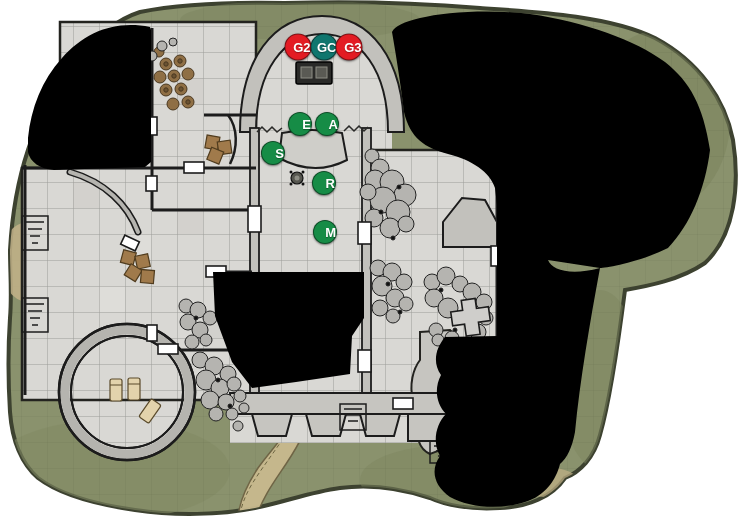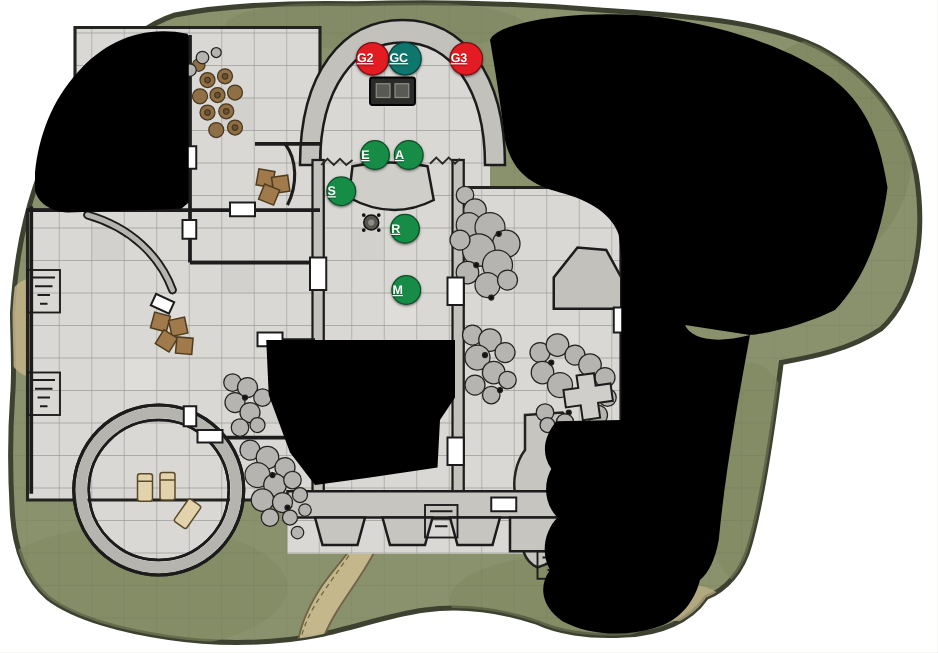--- a/index.html
+++ b/index.html
@@ -1,22 +1,22 @@
 <!DOCTYPE html>
 <html><head>
 <meta charset="utf-8">
 <style>
   html,body{margin:0;padding:0;background:#ffffff;}
   #stage{position:relative;width:750px;height:522px;background:#ffffff;overflow:hidden;
          font-family:"Liberation Sans", sans-serif;}
   #map-svg{position:absolute;left:0;top:0;}
-  .token{position:absolute;border-radius:50%;display:flex;align-items:center;justify-content:flex-start;
-         transform:translate(-50%,-50%);color:#ffffff;font-weight:bold;font-size:10px;
+  .token{position:absolute;border-radius:50%;display:flex;align-items:center;justify-content:flex-end;
+         transform:translate(-50%,-50%);color:#ffffff;font-weight:bold;font-size:13px;
          border:1px solid rgba(0,0,0,0.45);box-shadow:0 1px 2px rgba(0,0,0,0.5);
-         text-shadow:0 1px 1px rgba(0,0,0,0.35);cursor:pointer;user-select:none;text-decoration:underline;}
+         text-shadow:0 1px 1px rgba(0,0,0,0.35);cursor:pointer;user-select:none;}
 </style>
 </head>
 <body>
 
 <div id="stage">
 
 <svg id="map-svg" width="750" height="522" viewBox="0 0 750 522">
   <defs>
     <pattern id="grid" width="26" height="26" patternUnits="userSpaceOnUse" patternTransform="translate(21,0)">
       <path d="M26,0 L0,0 0,26" fill="none" stroke="#9b9b97" stroke-width="1"></path>
@@ -306,21 +306,21 @@
   </g>
 </svg>
 
 <div>
   <div class="token" style="left: 298px; top: 47px; width: 25px; height: 25px; background: rgb(227, 27, 35);">
         <span>G2</span>
       </div>
   <div class="token" style="left: 324px; top: 47px; width: 25px; height: 25px; background: #0f766e;">
         <span>GC</span>
       </div>
-  <div class="token" style="left: 349px; top: 47px; width: 25px; height: 25px; background: rgb(227, 27, 35); margin-left: 24px;">
+  <div class="token" style="left: 349px; top: 47px; width: 25px; height: 25px; background: rgb(227, 27, 35);">
         <span>G3</span>
       </div>
   <div class="token" style="left: 300px; top: 124px; width: 22px; height: 22px; background: rgb(22, 140, 70);">
         <span>E</span>
       </div>
   <div class="token" style="left: 327px; top: 124px; width: 22px; height: 22px; background: rgb(22, 140, 70);">
         <span>A</span>
       </div>
   <div class="token" style="left: 273px; top: 153px; width: 22px; height: 22px; background: rgb(22, 140, 70);">
         <span>S</span>

